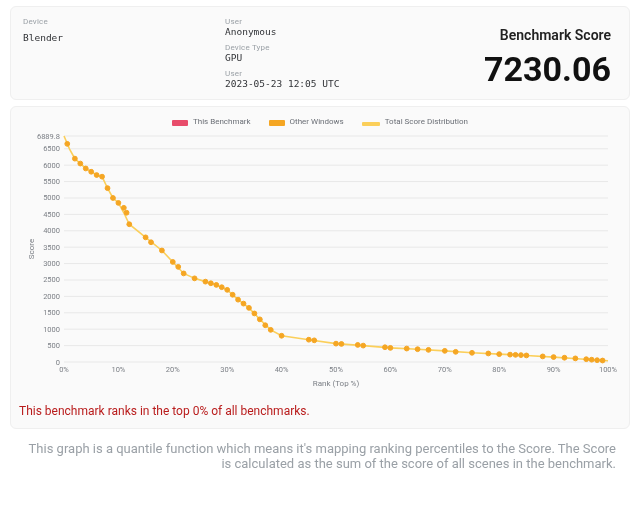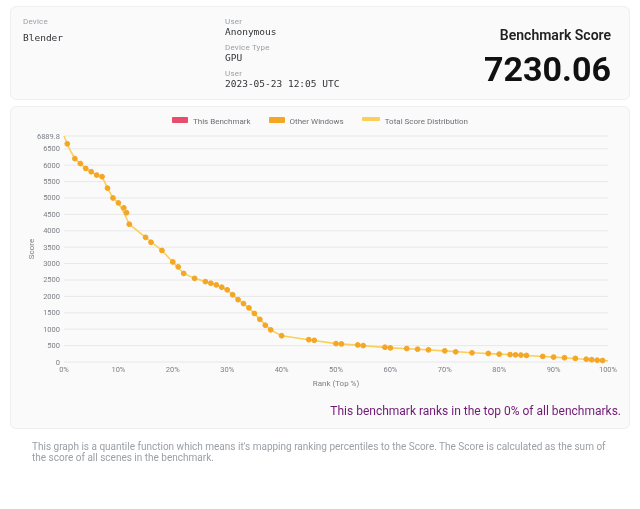--- a/index.html
+++ b/index.html
@@ -22,36 +22,36 @@
   .info-col { flex: 1; display: flex; flex-direction: column; gap: 6px; }
   .field-label { font-size: 8px; color: #9aa0a6; letter-spacing: .2px; }
   .field-value { font-size: 9.5px; color: #303236; font-family: ui-monospace, SFMono-Regular, Menlo, Consolas, monospace; }
   .score-block { flex: 0 0 190px; text-align: right; padding-right: 6px; padding-top: 2px; }
   .score-title { font-size: 14px; font-weight: 600; color: #222; margin-top: 8px; }
   .score-value { font-size: 34px; font-weight: 700; color: #111; line-height: 1.1; margin-top: 8px; }
 
   .chart-card { padding: 10px 8px 10px 8px; }
 
   .legend { display: flex; justify-content: center; gap: 18px; font-size: 8px; color: #6b6f76; margin: 0 0 4px; }
-  .legend .item { display: flex; align-items: flex-start; gap: 5px; }
+  .legend .item { display: flex; align-items: flex-end; gap: 5px; }
   .swatch { width: 16px; height: 6px; border-radius: 1px; }
   .sw-this  { background: #e84d6b; }
   .sw-other { background: #f5a623; }
   .sw-total { width: 18px; height: 4px; background: #fbcf5a; }
 
   .plot-wrap { position: relative; width: 596px; height: 260px; margin: 0 auto; }
   svg.plot { width: 596px; height: 260px; display: block; }
   .grid line { stroke: #e8e8e8; stroke-width: 1; }
   .axis text { font-size: 7.5px; fill: #7b7f85; }
   .axis-label { font-size: 8px; fill: #7b7f85; }
   .series-line { fill: none; stroke: #fbcf5a; stroke-width: 1.6; }
   .scatter circle { fill: #f5a623; stroke: #f5a623; r: 2.4; }
 
-  .rank-line { text-align: right; font-size: 12px; color: #701a75; margin-top: 14px; }
-  .foot-note { text-align: left; font-size: 10px; color: #9aa0a6; margin: 12px 32px 0; }
+  .rank-line { text-align: left; font-size: 12px; color: #b91c1c; margin-top: 14px; }
+  .foot-note { text-align: right; font-size: 13px; color: #9aa0a6; margin: 12px 24px 0; }
 </style>
 </head>
 <body>
 
 <div class="card info-card">
   <div class="info-cols">
     <div class="info-col">
       <div>
         <div class="field-label">Device</div>
       </div>

